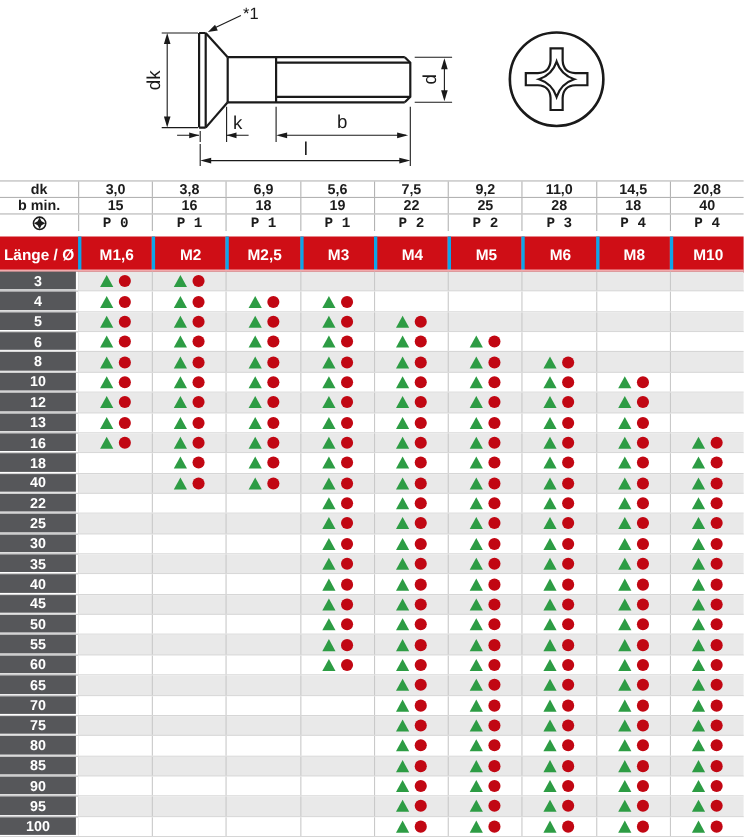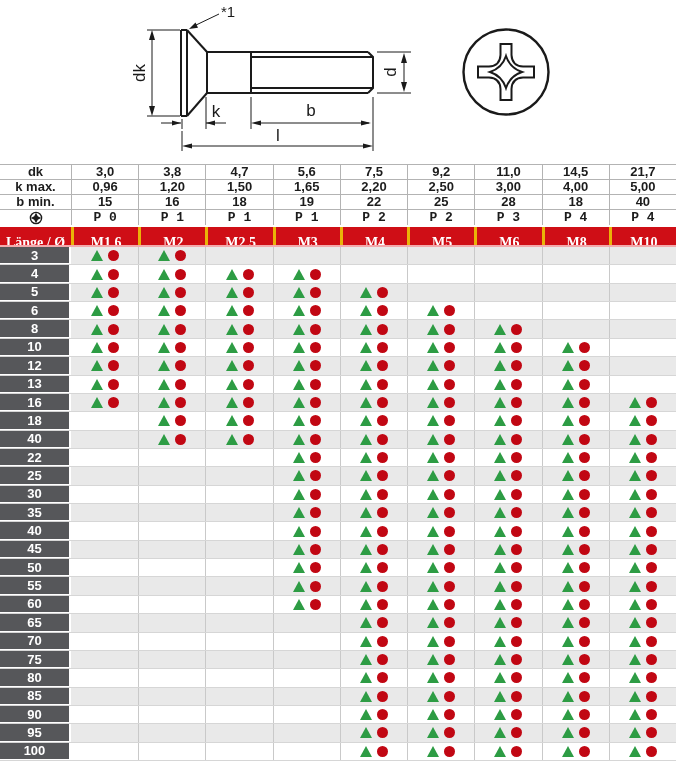--- a/index.html
+++ b/index.html
@@ -23,29 +23,29 @@
   }
   .spec-row:last-child{border-bottom:none;font-family:Liberation Mono, monospace;}
   .spec-label,.spec-val{
     text-align:center;font-size:13px;font-weight:700;color:#1c1c1c;
     line-height:14px;white-space:nowrap;
   }
   .spec-val{border-left:1px solid #b3b3b3;height:100%;display:flex;align-items:center;justify-content:center;}
   .spec-label{display:flex;align-items:center;justify-content:center;height:100%;}
   
   .red-row{
-    position:absolute;left:0;top:227px;width:676px;height:33px;
+    position:absolute;left:0;top:215px;width:676px;height:33px;
     display:grid;grid-template-columns:71px repeat(9,1fr);
-    border-bottom:2px solid #9e0b11;box-sizing:border-box;font-family:Liberation Serif, serif;
+    border-bottom:2px solid #9e0b11;box-sizing:border-box;
   }
   .red-cell{
     background:var(--red);color:#fff;font-size:14px;font-weight:700;
     display:flex;align-items:center;justify-content:center;white-space:nowrap;
   }
-  .red-cell + .red-cell{border-left:3px solid #eab308;}
+  .red-cell + .red-cell{border-left:3px solid #0ea5e9;}
   .pink-strip{position:absolute;left:0;top:245px;width:676px;height:2px;background:var(--pink);}
   
   .body-table{
     position:absolute;left:0;top:247px;width:676px;height:514px;
     display:grid;grid-template-rows:repeat(28,1fr);
   }
   .body-row{
     display:grid;grid-template-columns:71px repeat(9,1fr);
     border-bottom:1px solid #d6d6d6;box-sizing:border-box;background:#fff;
   }
@@ -139,39 +139,27 @@
       <path stroke-width="2" d="M506,56 Q510,68 522,72 Q510,76 506,88 Q502,76 490,72 Q502,68 506,56 Z"></path>
     </g>
   </svg>
 </div>
 
 <div class="spec-table" id="spec-table">
     <div class="spec-row">
       <div class="spec-label">dk</div>
       <div class="spec-val">3,0</div>
       <div class="spec-val">3,8</div>
-      <div class="spec-val">4,7</div>
+      <div class="spec-val">6,9</div>
       <div class="spec-val">5,6</div>
       <div class="spec-val">7,5</div>
       <div class="spec-val">9,2</div>
       <div class="spec-val">11,0</div>
       <div class="spec-val">14,5</div>
-      <div class="spec-val">21,7</div>
-    </div>
-    <div class="spec-row">
-      <div class="spec-label">k max.</div>
-      <div class="spec-val">0,96</div>
-      <div class="spec-val">1,20</div>
-      <div class="spec-val">1,50</div>
-      <div class="spec-val">1,65</div>
-      <div class="spec-val">2,20</div>
-      <div class="spec-val">2,50</div>
-      <div class="spec-val">3,00</div>
-      <div class="spec-val">4,00</div>
-      <div class="spec-val">5,00</div>
+      <div class="spec-val">20,8</div>
     </div>
     <div class="spec-row">
       <div class="spec-label">b min.</div>
       <div class="spec-val">15</div>
       <div class="spec-val">16</div>
       <div class="spec-val">18</div>
       <div class="spec-val">19</div>
       <div class="spec-val">22</div>
       <div class="spec-val">25</div>
       <div class="spec-val">28</div>

